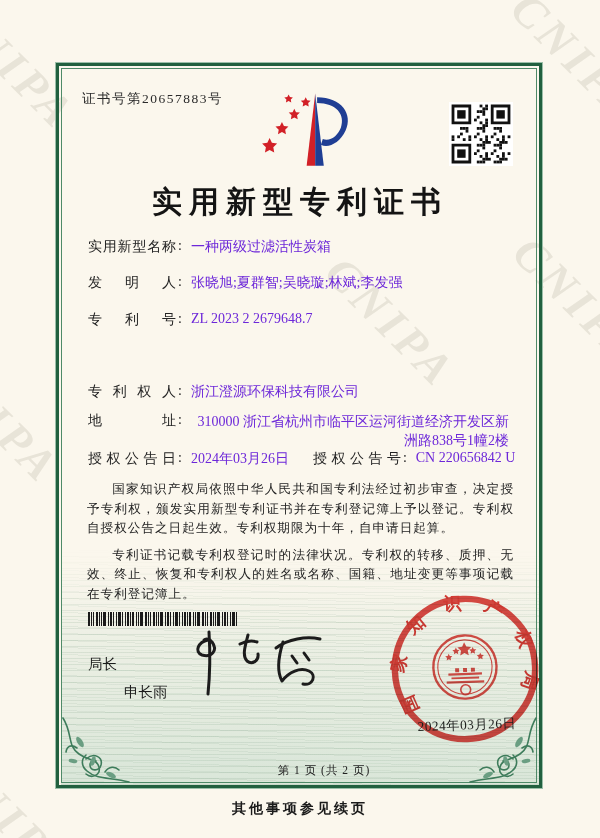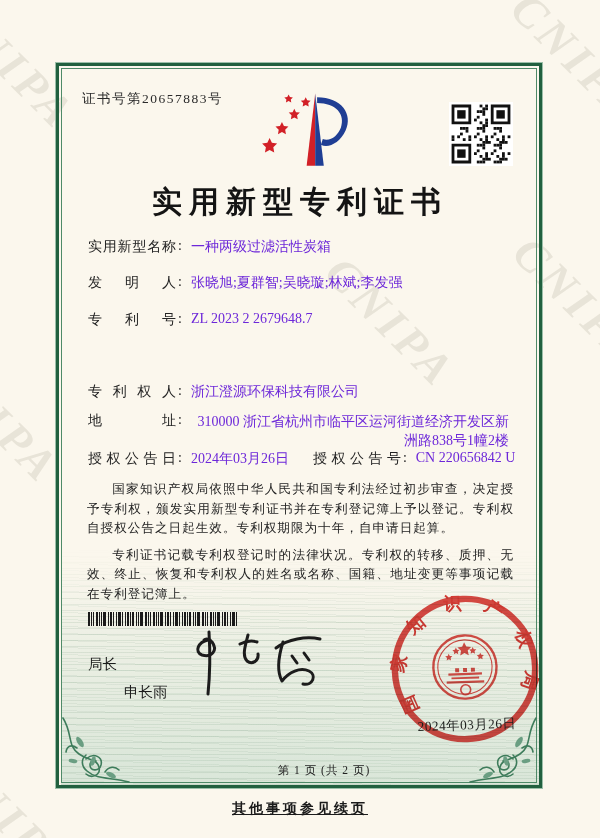--- a/index.html
+++ b/index.html
@@ -52,21 +52,21 @@
     margin:0 0 7px 1px;font-size:12.6px;line-height:1.55;letter-spacing:1px;
     text-align:justify;text-indent:2em;color:#242424;
   }
   
   .barcode{position:absolute;left:88px;top:612px;width:152px;height:14px;z-index:3;}
   .signer-title{position:absolute;left:88px;top:655px;font-size:14.5px;font-family:Liberation Sans, sans-serif;color:#1c1c1c;z-index:3;}
   .signer-name{position:absolute;left:88px;top:683px;font-size:14.5px;font-family:"Liberation Sans","DejaVu Sans",sans-serif;color:#1c1c1c;z-index:3;margin-left:36px;}
   .signature{position:absolute;left:170px;top:626px;width:175px;height:80px;z-index:3;}
   .seal{position:absolute;left:386px;top:590px;width:158px;height:158px;z-index:4;mix-blend-mode:multiply;opacity:0.95;}
   .page-num{position:absolute;left:0;right:0;top:763px;text-align:center;font-size:11.5px;color:#222;z-index:3;letter-spacing:1px;margin-left:48px;}
-  .note{position:absolute;left:0;right:0;top:800px;text-align:center;font-size:14px;font-weight:bold;letter-spacing:3px;color:#1b1b1b;z-index:3;text-decoration:underline;}
+  .note{position:absolute;left:0;right:0;top:800px;text-align:center;font-size:14px;font-weight:bold;letter-spacing:3px;color:#1b1b1b;z-index:3;}
   
   .orn{position:absolute;width:74px;height:74px;z-index:2;}
   .orn-right{left:466px;top:714px;}
   .orn-left{left:59px;top:714px;transform:scaleX(-1);}
 </style>
 </head>
 <body>
 
 <div class="page">
 

